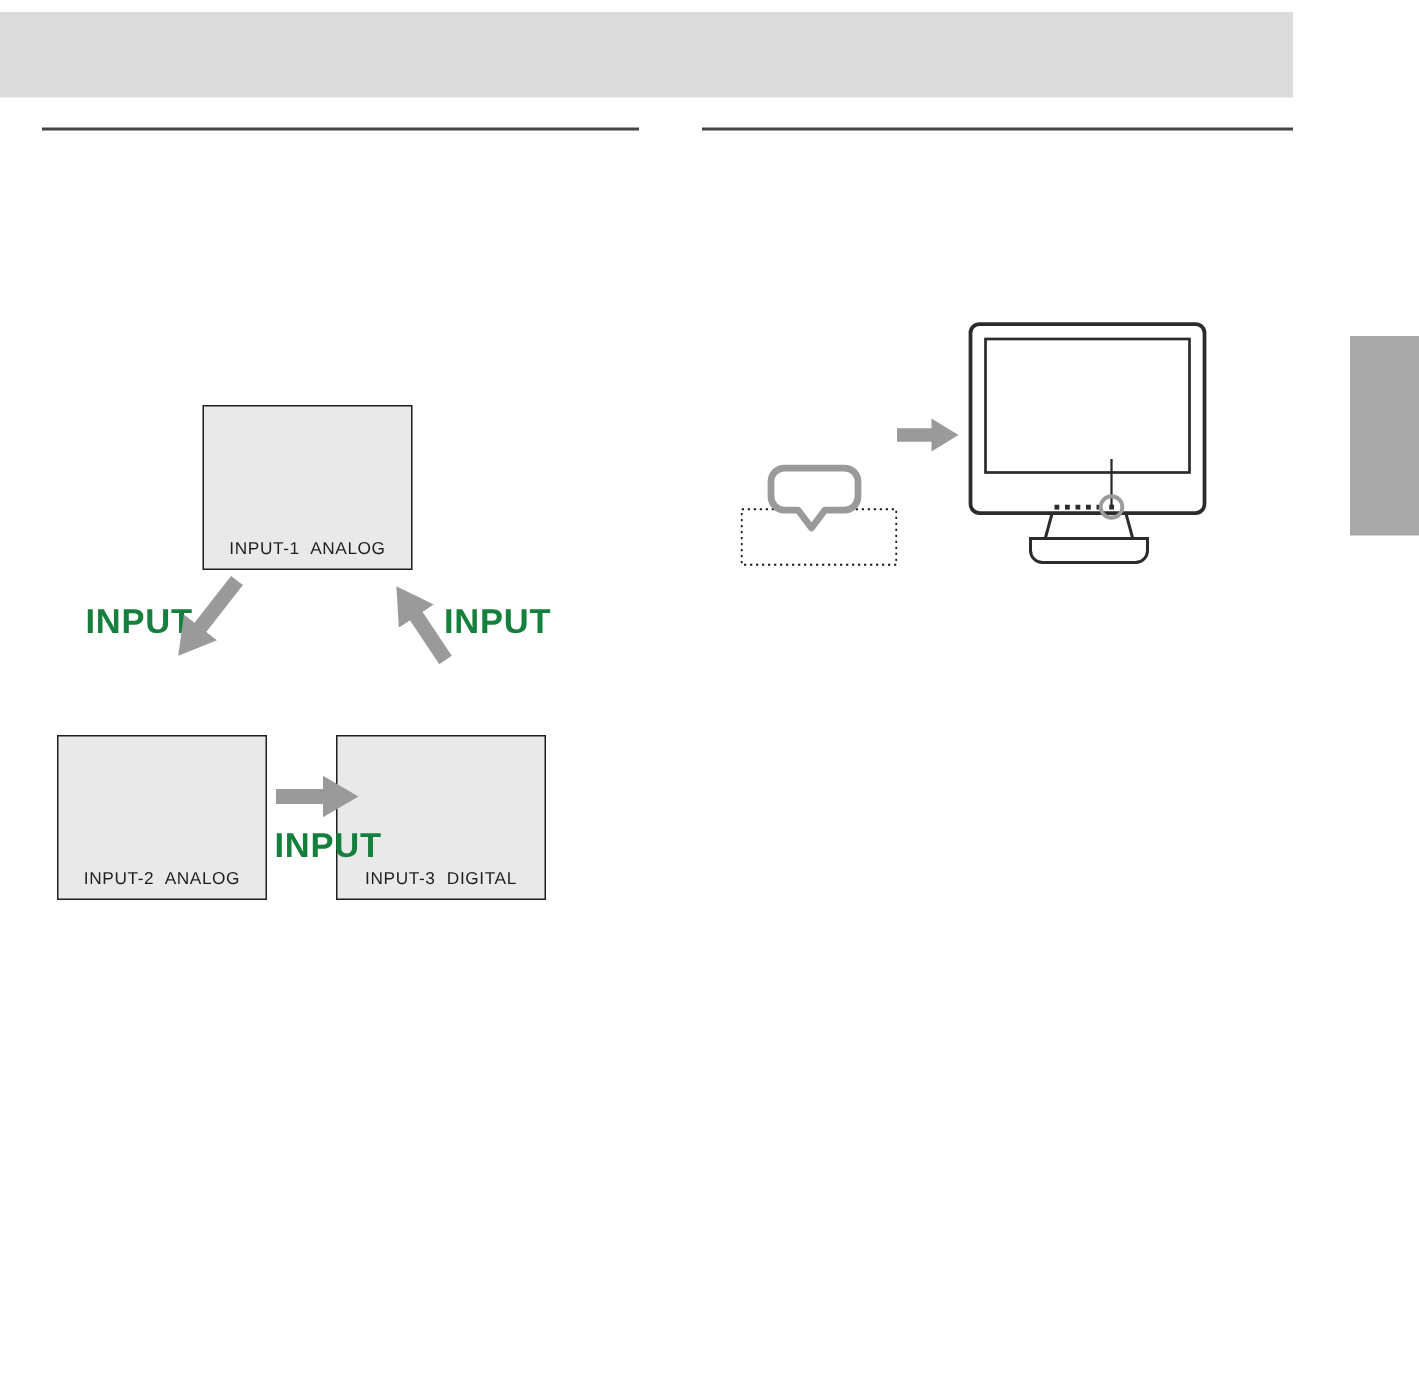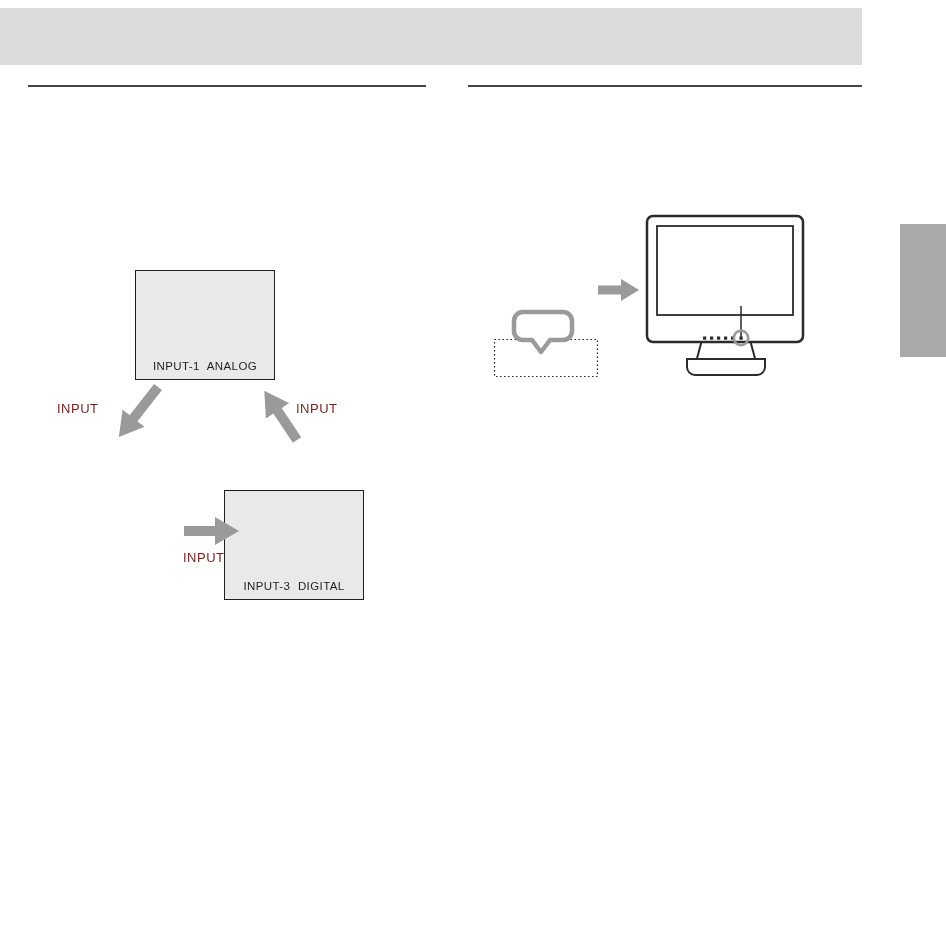--- a/index.html
+++ b/index.html
@@ -45,23 +45,23 @@
     color: #1f1f1f;
     letter-spacing: 0.4px;
     word-spacing: 4px;
     white-space: nowrap;
   }
   #box1 { left: 135px; top: 270px; }
   #box2 { left: 38px;  top: 490px; }
   #box3 { left: 224px; top: 490px; }
   .input-label {
     position: absolute;
-    font-size: 13px;
-    font-weight: normal;
-    color: #7f1d1d;
+    font-size: 23px;
+    font-weight: bold;
+    color: #15803d;
     letter-spacing: 0.5px;
   }
   #input-label-1 { left: 57px;  top: 401px; }
   #input-label-2 { left: 296px; top: 401px; }
   #input-label-3 { left: 183px; top: 550px; }
   .svg-layer {
     position: absolute;
     pointer-events: none;
   }
 </style>
@@ -72,20 +72,23 @@
 
   <div class="header-bar"></div>
 
   <div class="rule rule-left"></div>
   <div class="rule rule-right"></div>
 
   <div class="section-tab"></div>
 
   <div class="io-box" id="box1">
     <div class="box-label">INPUT-1 ANALOG</div>
+  </div>
+  <div class="io-box" id="box2">
+    <div class="box-label">INPUT-2 ANALOG</div>
   </div>
   <div class="io-box" id="box3">
     <div class="box-label">INPUT-3 DIGITAL</div>
   </div>
 
   <div class="input-label" id="input-label-1">INPUT</div>
   <div class="input-label" id="input-label-2">INPUT</div>
   <div class="input-label" id="input-label-3">INPUT</div>
 
   <svg class="svg-layer" style="left:0; top:370px;" width="450" height="240" viewBox="0 370 450 240">

